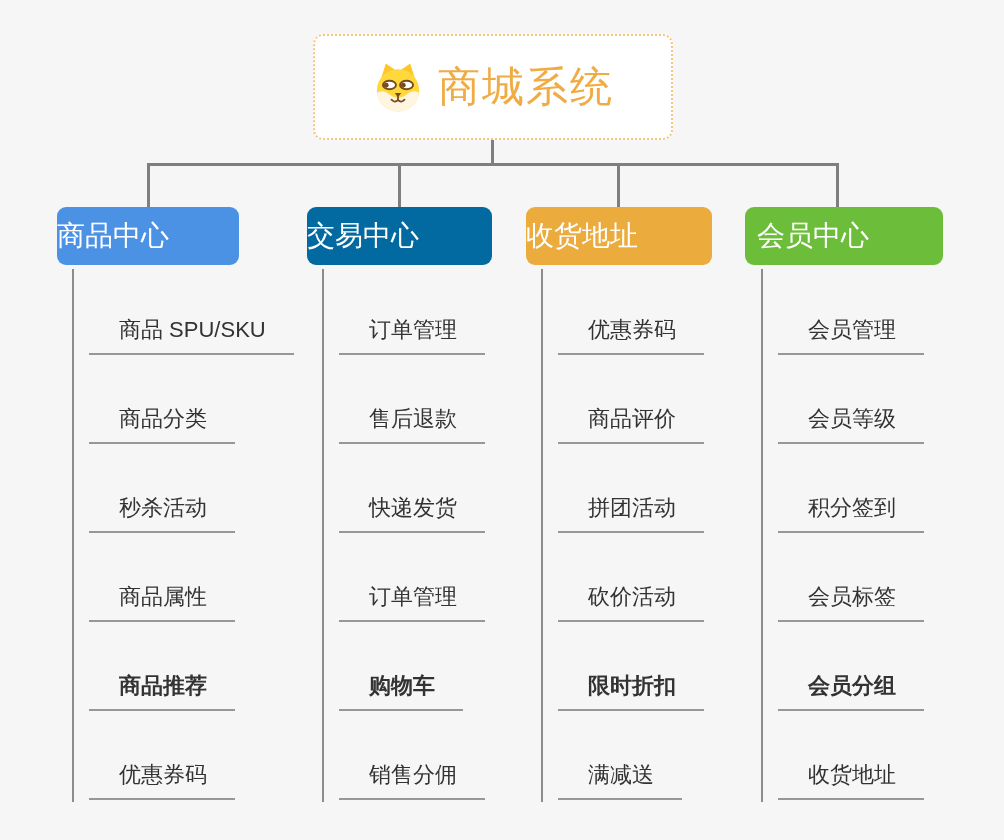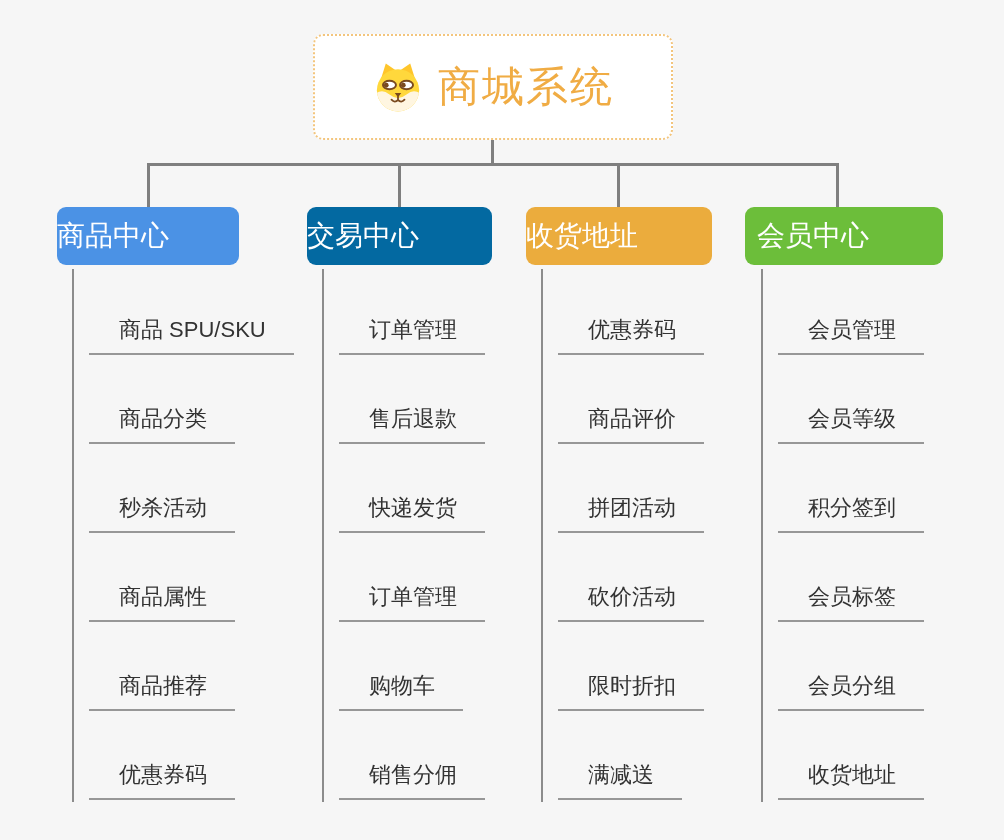--- a/index.html
+++ b/index.html
@@ -43,21 +43,21 @@
   
   .col { position:absolute; top:0; }
   .col-0 { left:73px; } .col-1 { left:323px; } .col-2 { left:542px; } .col-3 { left:762px; }
   .leaf {
     position:absolute; left:16px; white-space:nowrap;
     font-size:22px; color:#333333; line-height:28px;
     padding:0 28px 9px 30px; border-bottom:2px solid #979797;
     cursor:pointer;
   }
   .r0 { top:316px; } .r1 { top:405px; } .r2 { top:494px; }
-  .r3 { top:583px; } .r4 { top:672px; } .r5 { top:761px; }
+  .r3 { top:583px; } .r4 { top:672px;font-weight:bold; } .r5 { top:761px; }
 </style>
 </head>
 <body>
 
 <div class="canvas">
 
   <div class="root-node">
     <svg width="52" height="52" viewBox="0 0 64 64">
       <defs>
         <clipPath id="headClip">

